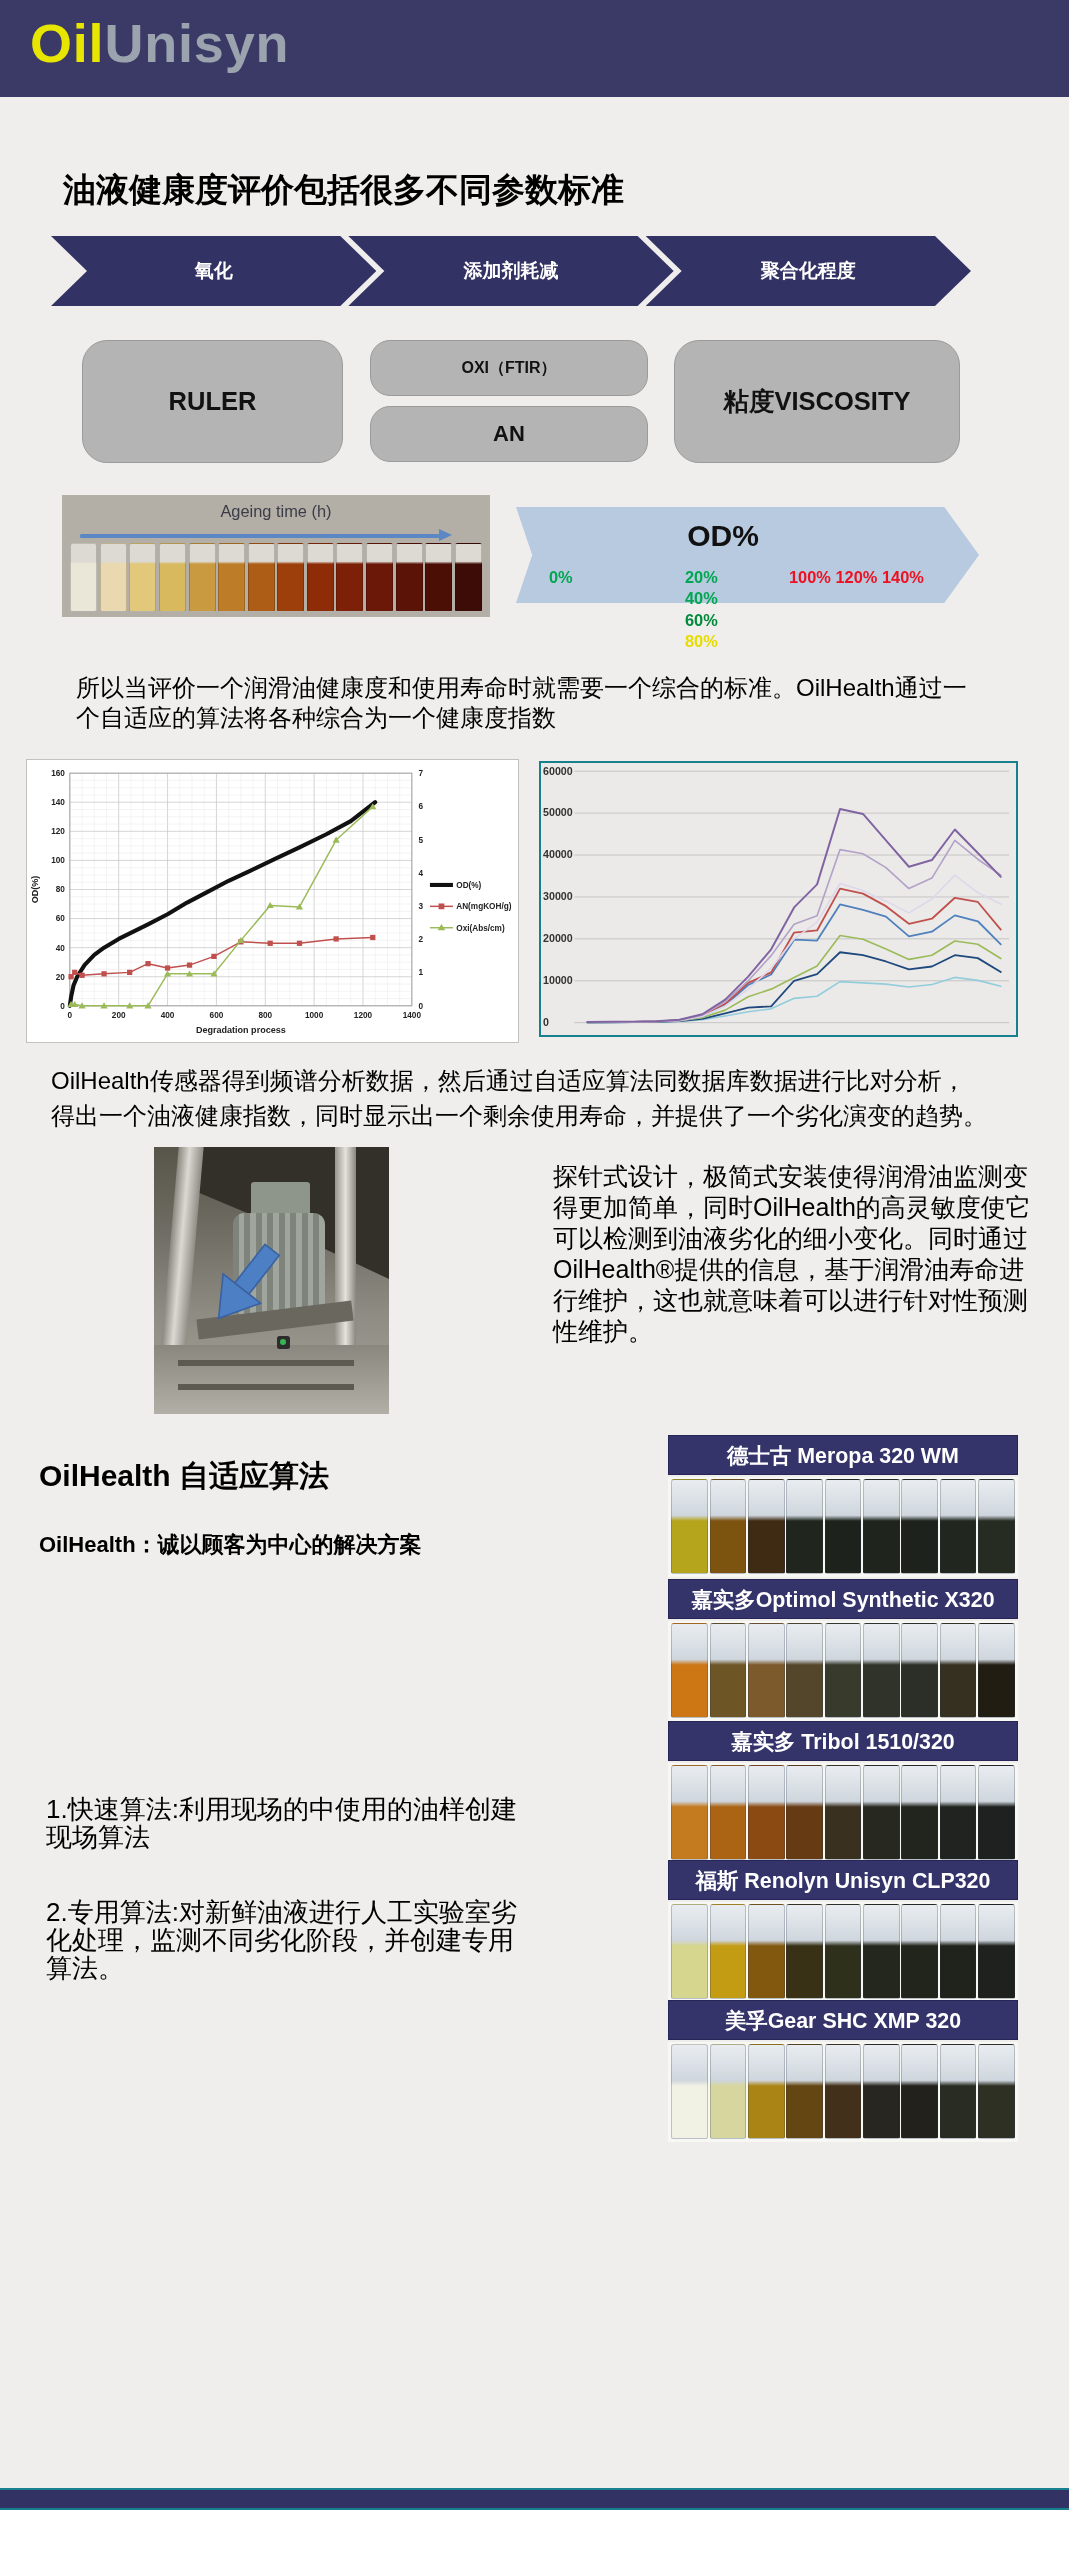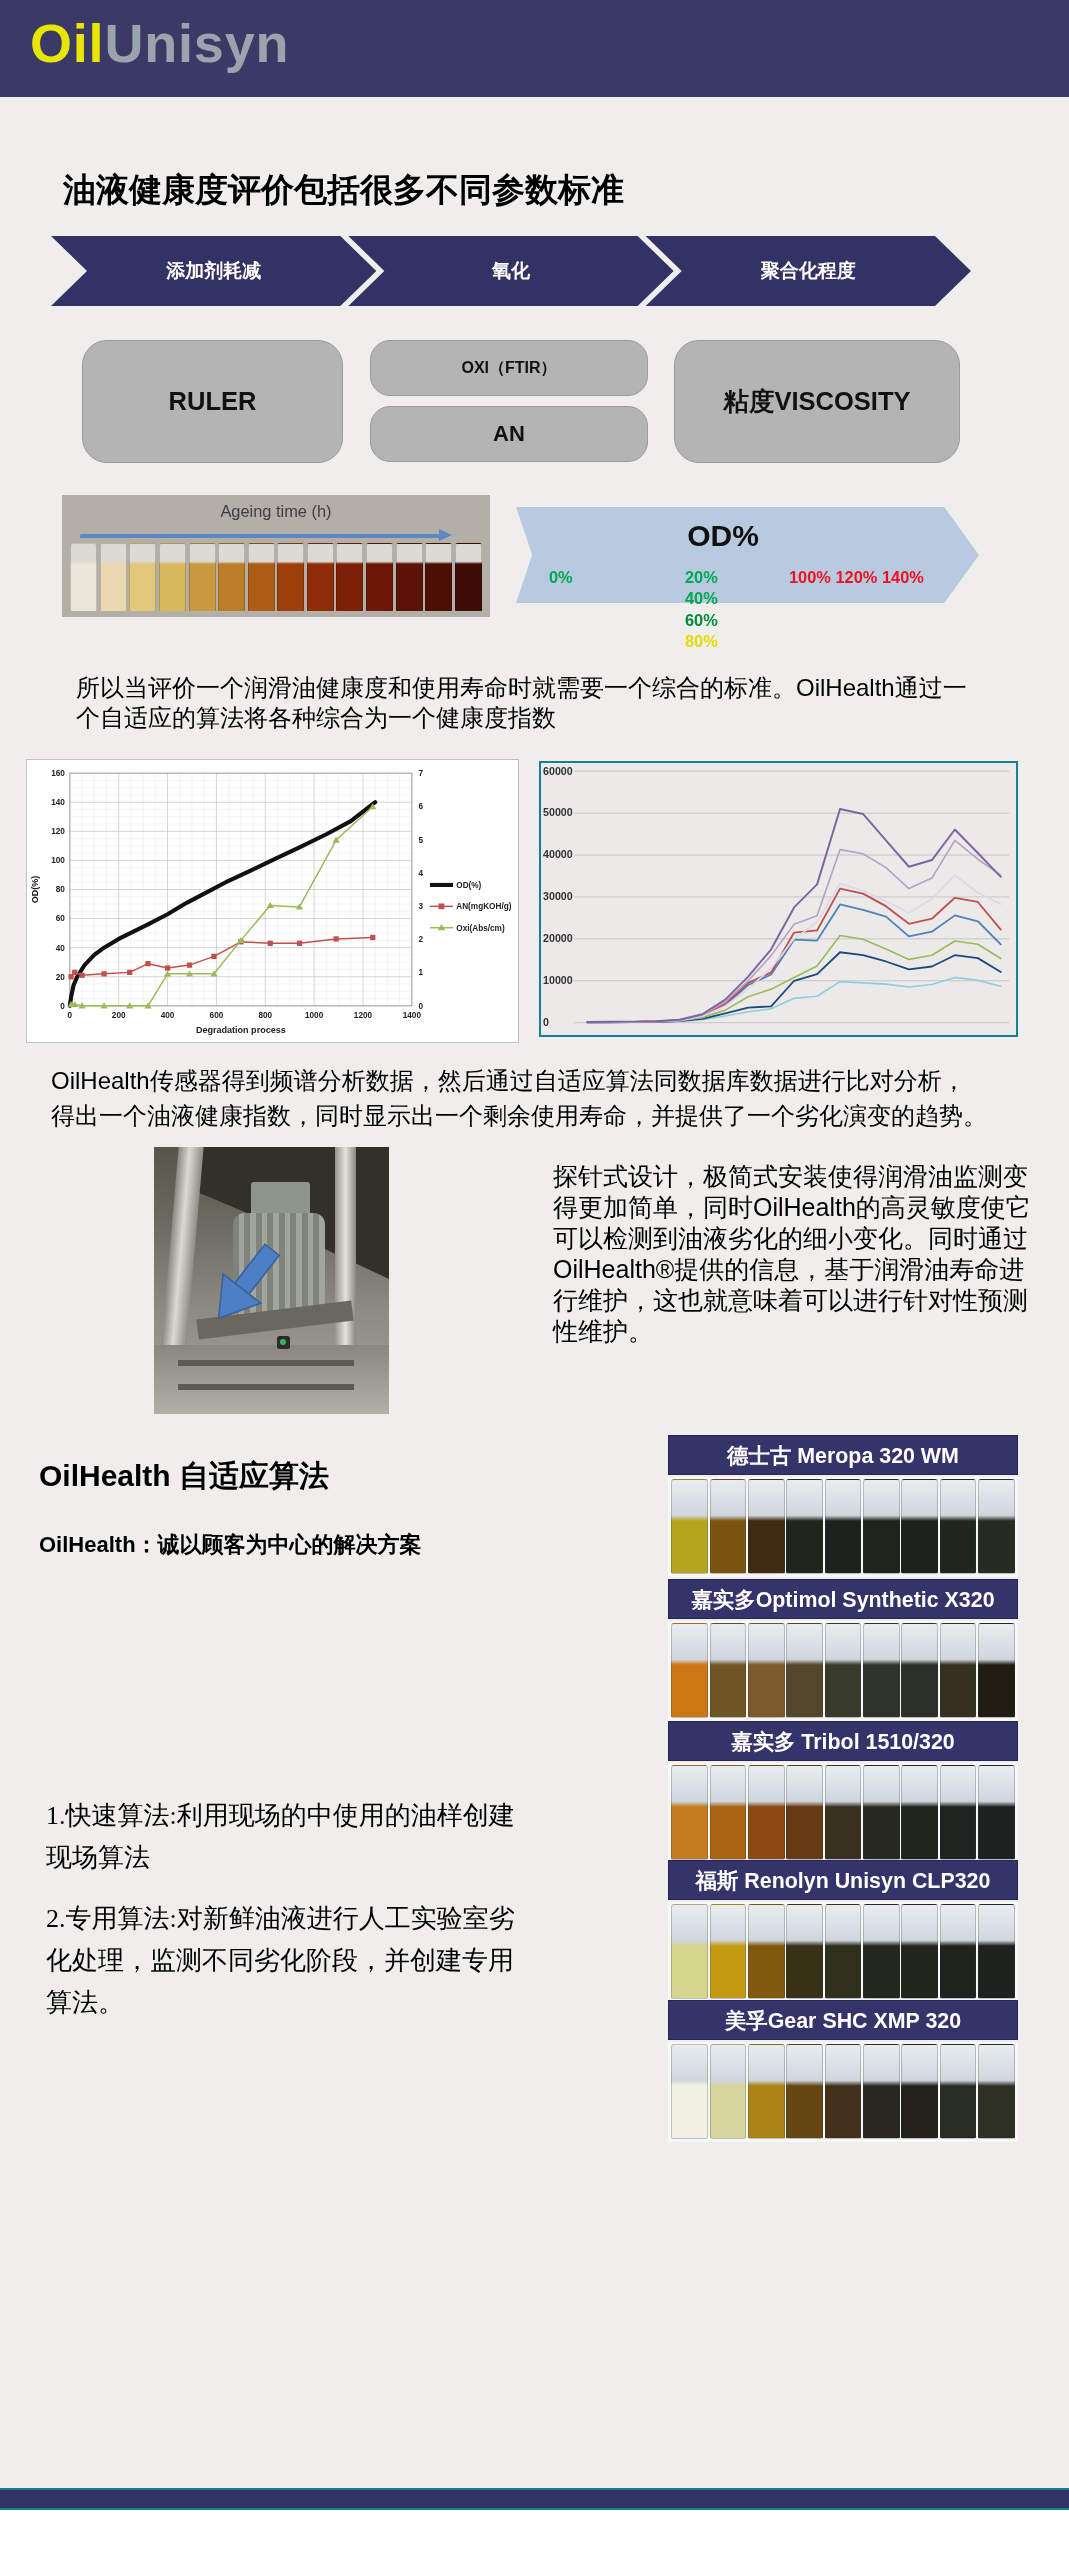--- a/index.html
+++ b/index.html
@@ -43,21 +43,21 @@
   .odl-3{left:169px;top:104px;}
   .odl-4{left:169px;top:125px;}
   .odl-5{left:273px;top:61px;}
   .para{position:absolute;margin:0;color:#000;}
   .para1{left:76px;top:673px;width:909px;font-size:24px;line-height:30px;}
   .para2{left:51px;top:1063px;width:938px;font-size:24px;line-height:35px;}
   .probe{left:553px;top:1161px;width:487px;font-size:25px;line-height:31px;}
   .h2{position:absolute;left:39px;top:1456px;margin:0;font-size:30px;font-weight:bold;}
   .h3{position:absolute;left:39px;top:1530px;margin:0;font-size:22px;font-weight:bold;}
   .para3{left:46px;top:1640px;width:470px;font-size:21.4px;line-height:28px;}
-  .item{position:absolute;margin:0;font-size:26px;line-height:42px;width:473px;left:46px;font-family:Liberation Serif, serif;}
+  .item{position:absolute;margin:0;font-size:26px;line-height:28px;width:473px;left:46px;}
   .item1{top:1795px;}
   .item2{top:1898px;}
   
   .chart{position:absolute;}
   .chart1{left:26px;top:759px;width:491px;height:282px;background:#ffffff;border:0.8px solid #c2c2c2;}
   .chart2{left:539px;top:761px;width:475px;height:272px;background:#eceae9;border:2.5px solid #17808e;}
   .chart svg{display:block;width:100%;height:100%;}
   .tick{font-family:"Liberation Sans",sans-serif;font-size:10px;font-weight:bold;fill:#222;}
   .alabel{font-family:"Liberation Sans",sans-serif;font-size:11px;font-weight:bold;fill:#222;}
   .tick2{font-family:"Liberation Sans",sans-serif;font-size:13px;font-weight:bold;fill:#333;}
@@ -95,24 +95,24 @@
 
 <div class="page">
   <header class="hdr">
     <div class="logo"><span class="logo-oil">Oil</span><span class="logo-health">Unisyn</span></div>
   </header>
   <div class="body-bg"></div>
 
   <h1 class="title">油液健康度评价包括很多不同参数标准</h1>
   <div class="chevrons">
       <div class="chev">
+        <span>氧化</span>
+      </div>
+      <div class="chev">
         <span>添加剂耗减</span>
-      </div>
-      <div class="chev">
-        <span>氧化</span>
       </div>
       <div class="chev">
         <span>聚合化程度</span>
       </div>
     </div>
 
   <div class="gbox gbox-ruler">
       <span>RULER</span>
     </div>
   <div class="gbox gbox-oxi">

